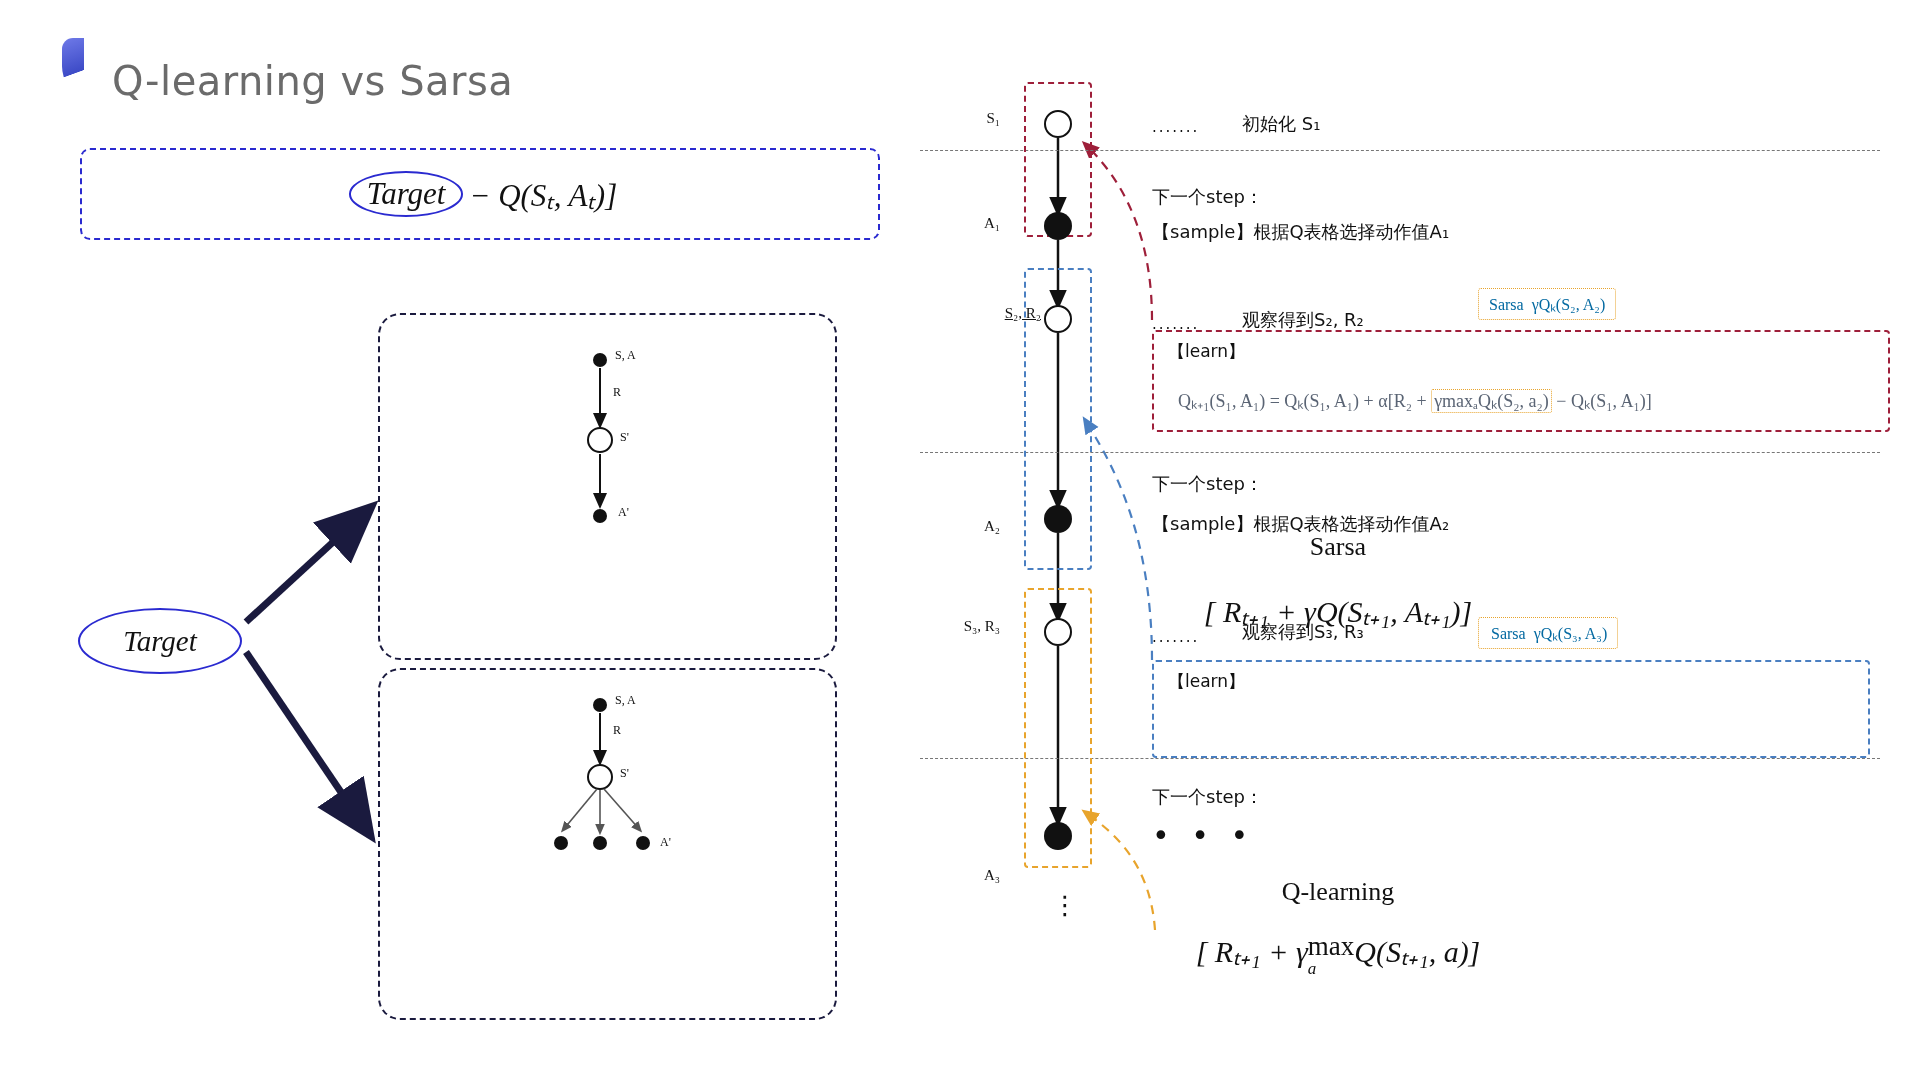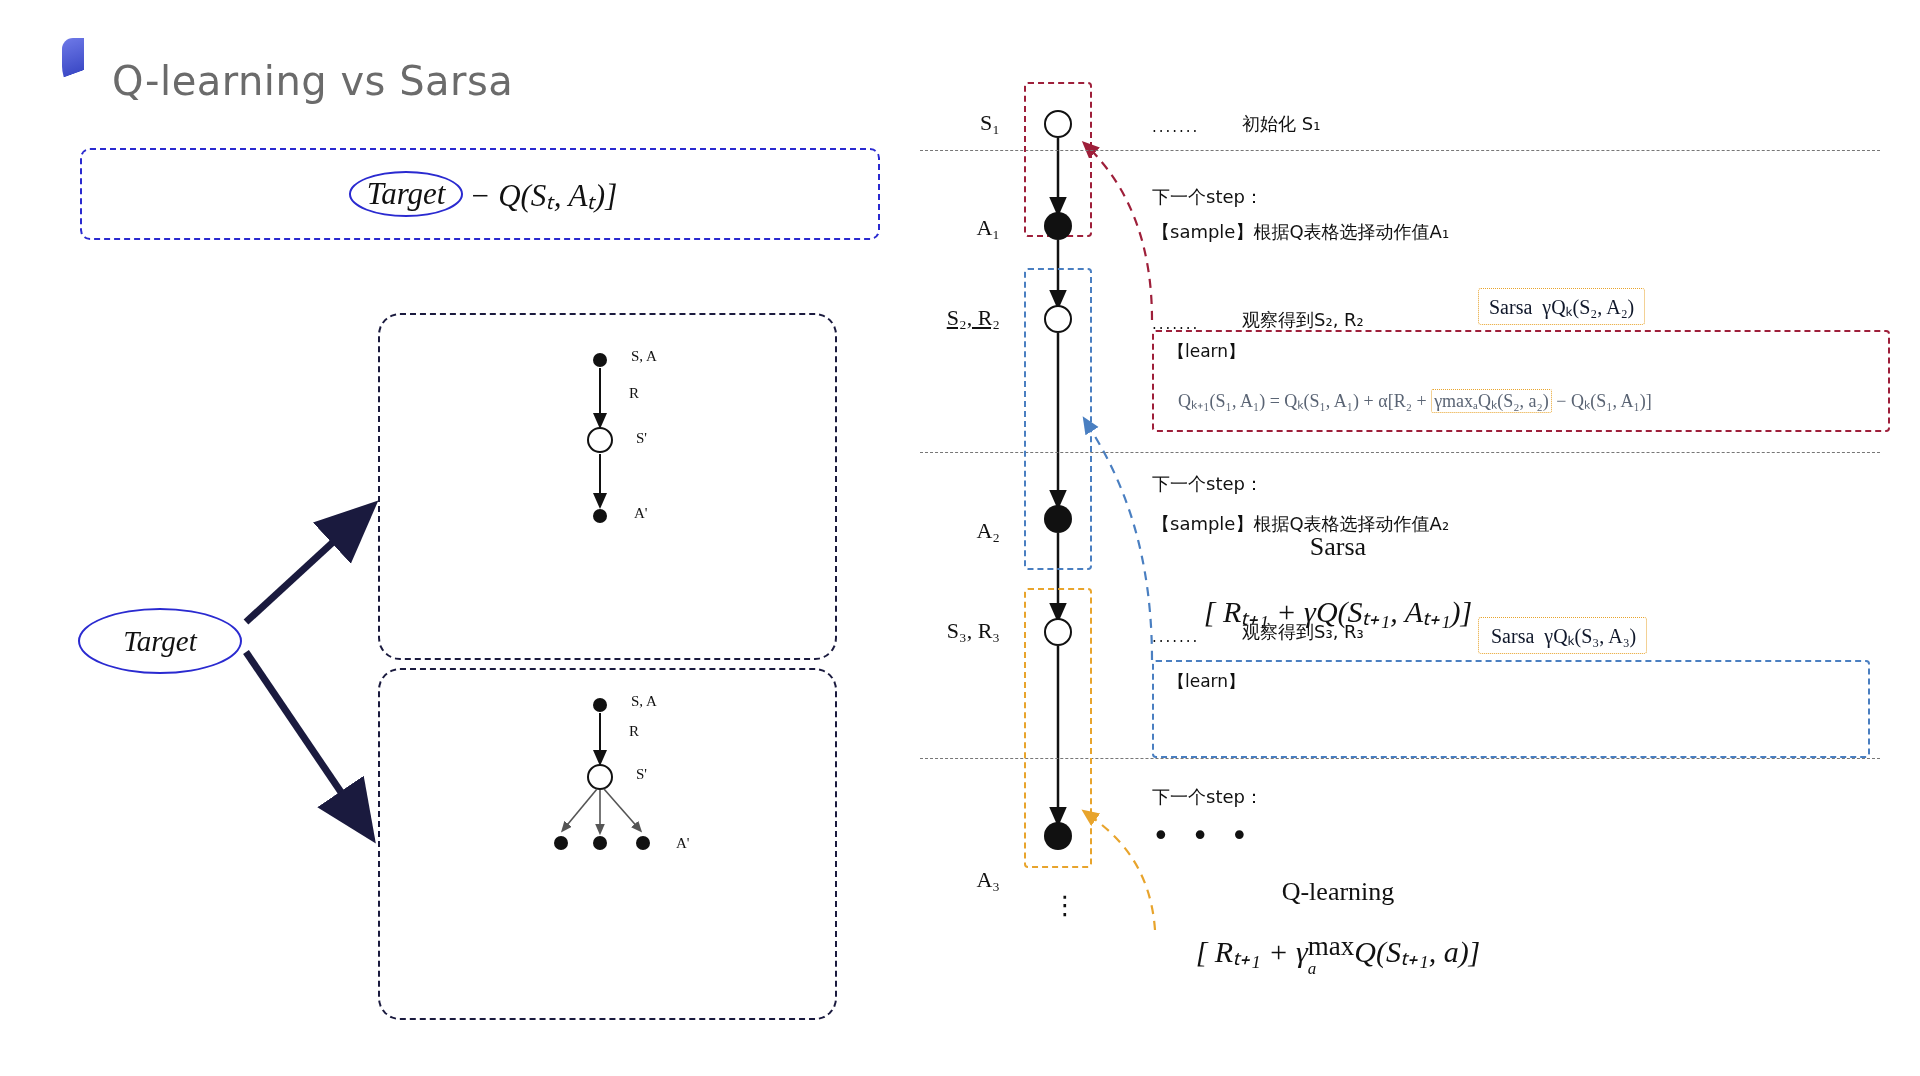--- a/index.html
+++ b/index.html
@@ -123,21 +123,21 @@
     vertical-align: middle;
     line-height: 1;
   }
   .maxsub .m { display:block; font-style: normal; font-size: 27px; }
   .maxsub .a { display:block; font-size: 17px; }
 
   
   .chain-label {
     position: absolute;
     font-family: "Liberation Serif", serif;
-    font-size: 22px;
+    font-size: 15px;
     color: #111;
     text-align: right;
     white-space: nowrap;
   }
   .node-open, .node-filled {
     position: absolute;
     width: 28px; height: 28px;
     border-radius: 50%;
     box-sizing: border-box;
   }
@@ -186,22 +186,22 @@
     border: 1px dotted #e8a42c;
     padding: 1px 2px;
     border-radius: 2px;
   }
   .sarsa-tag {
     position: absolute;
     border: 1px dotted #e8a42c;
     border-radius: 3px;
     padding: 4px 10px;
     font-family: "Liberation Serif", serif;
-    font-size: 20px;
-    color: #0f172a;
+    font-size: 16px;
+    color: #0369a1;
     white-space: nowrap;
   }
   .dots-v {
     position: absolute;
     font-size: 26px;
     line-height: 10px;
     color: #111;
     font-family: "DejaVu Sans", sans-serif;
   }
   .dots-h {
@@ -220,23 +220,22 @@
   }
   svg.overlay {
     position: absolute;
     left: 0; top: 0;
     width: 1920px; height: 1076px;
     pointer-events: none;
   }
   .mini-label {
     position: absolute;
     font-family: "Liberation Serif", serif;
-    font-size: 15px;
-    color: #111;
-    margin-left: 16px;
+    font-size: 12px;
+    color: #111;
   }
 </style>
 </head>
 <body>
 
 <div class="slide">
 
   <div class="title-blob"></div>
   <div class="slide-title">Q-learning vs Sarsa</div>
 
@@ -329,21 +328,21 @@
   <div class="dash-box red-dash" style="left:1024px; top:82px;  width:68px; height:155px;"></div>
   <div class="dash-box blue-dash" style="left:1024px; top:268px; width:68px; height:302px;"></div>
   <div class="dash-box gold-dash" style="left:1024px; top:588px; width:68px; height:280px;"></div>
 
   <div class="chain-label" style="left:900px; top:110px; width:100px;">S₁</div>
   <div class="node-open" style="left:1044px; top:110px;"></div>
 
   <div class="chain-label" style="left:900px; top:215px; width:100px;">A₁</div>
   <div class="node-filled" style="left:1044px; top:212px;"></div>
 
-  <div class="chain-label" style="left:880px; top:305px; width:120px;text-decoration:underline;">S₂, R₂</div>
+  <div class="chain-label" style="left:921px; top:305px; width:120px;text-decoration:underline;">S₂, R₂</div>
   <div class="node-open" style="left:1044px; top:305px;"></div>
 
   <div class="chain-label" style="left:900px; top:518px; width:100px;">A₂</div>
   <div class="node-filled" style="left:1044px; top:505px;"></div>
 
   <div class="chain-label" style="left:880px; top:618px; width:120px;">S₃, R₃</div>
   <div class="node-open" style="left:1044px; top:618px;"></div>
 
   <div class="chain-label" style="left:900px; top:835px; width:100px;margin-top:32px;">A₃</div>
   <div class="node-filled" style="left:1044px; top:822px;"></div>

